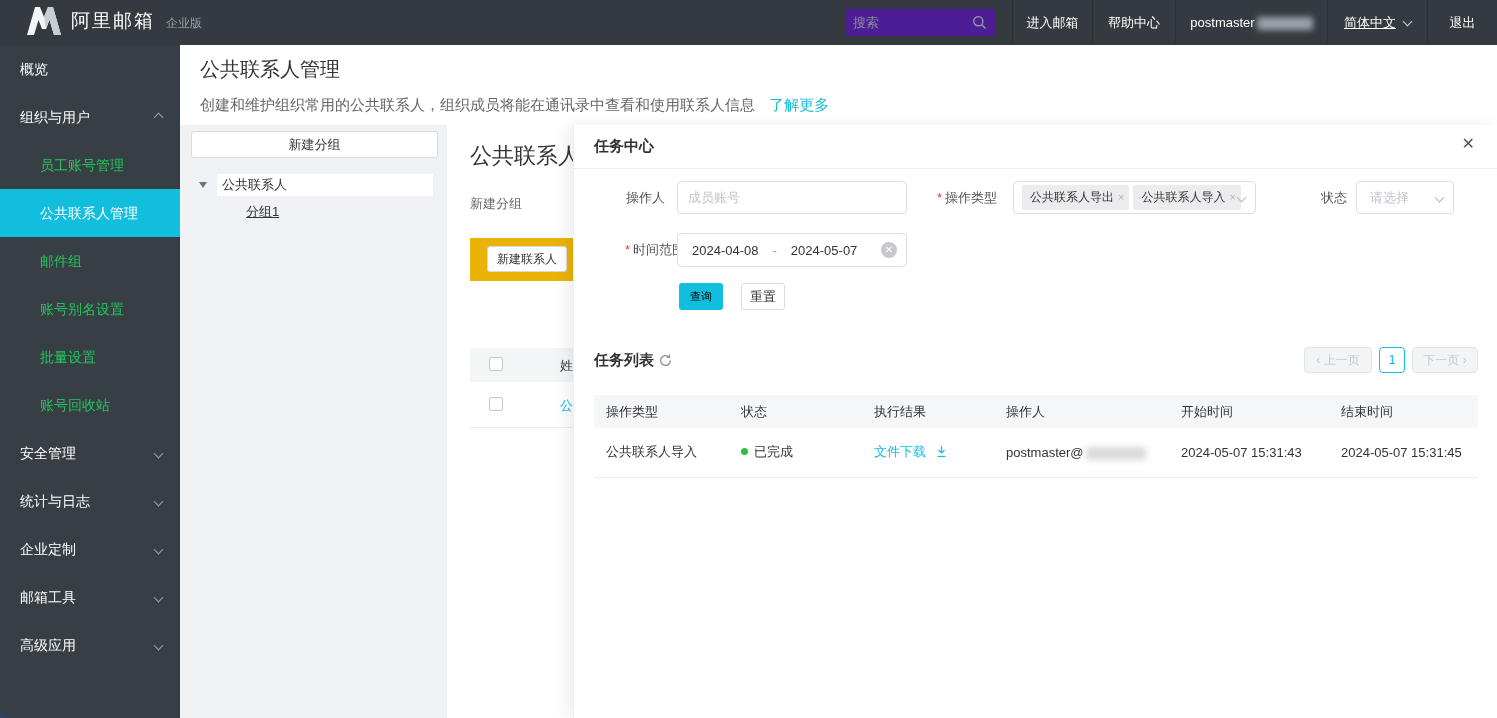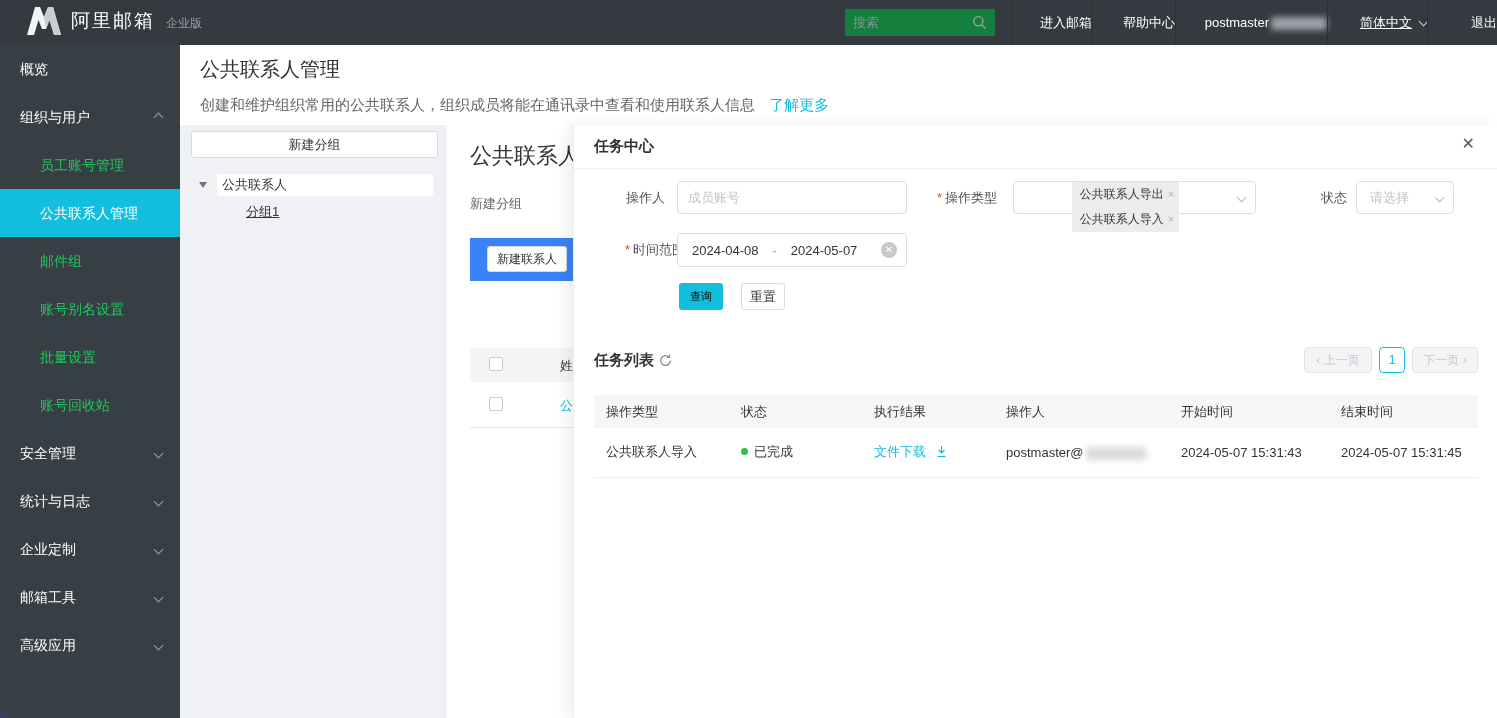--- a/index.html
+++ b/index.html
@@ -6,24 +6,24 @@
   html,body { width:100%; height:100%; }
   body { font-family:"Liberation Sans","DejaVu Sans",sans-serif; background:#fff; }
   .screen { position:relative; width:1497px; height:718px; overflow:hidden; background:#fff; }
 
   
   .topbar { position:absolute; left:0; top:0; width:1497px; height:45px; background:var(--topbar,#343a3f); z-index:5; }
   .brand { position:absolute; left:26px; top:6px; display:flex; align-items:center; }
   .logo-m { width:36px; height:30px; margin-right:9px; }
   .brand-name { color:#fff; font-size:19px; letter-spacing:2px; font-weight:500; }
   .brand-ed { color:#9aa0a5; font-size:12px; margin-left:11px; margin-top:4px; }
-  .tb-search { position:absolute; left:845px; top:9px; width:150px; height:27px; background:#15803d; border-radius:2px; display:flex; align-items:center; padding:0 8px; }
+  .tb-search { position:absolute; left:845px; top:9px; width:150px; height:27px; background:#4c1d95; border-radius:2px; display:flex; align-items:center; padding:0 8px; }
   .tb-search input { flex:1; background:transparent; border:none; outline:none; color:#cdd2d6; font-size:13px; width:100px; }
   .tb-search input::placeholder { color:#8b9196; }
-  .tb-cell { position:absolute; top:0; height:45px; line-height:45px; text-align:right; color:#fff; font-size:13px; border-left:1px solid #2b3035; cursor:pointer; }
+  .tb-cell { position:absolute; top:0; height:45px; line-height:45px; text-align:center; color:#fff; font-size:13px; border-left:1px solid #2b3035; cursor:pointer; }
   .blur-blob { display:inline-block; width:56px; height:13px; border-radius:2px; vertical-align:middle; margin-left:2px; background:#aeb6bc; filter:blur(3px); opacity:.85; }
   .chev { display:inline-block; width:7px; height:7px; border-right:1.5px solid #cfd3d7; border-bottom:1.5px solid #cfd3d7; transform:rotate(45deg); vertical-align:2px; margin-left:8px; }
 
   
   .corner-accent { position:absolute; left:0; bottom:0; width:18px; height:32px; background:#33415c; z-index:1; }
   .sidebar { position:absolute; left:0; top:45px; width:180px; height:673px; background:var(--sidebar,#373e44); z-index:2; border-bottom-left-radius:14px; }
   .s-item { position:relative; height:48px; line-height:48px; color:#fff; font-size:14px; padding-left:20px; cursor:pointer; }
   .s-item.child { padding-left:40px; color:#22c55e; }
   .s-item.active { background:var(--accent,#12bedd); color:#fff; }
   .s-item .chevpos { position:absolute; right:18px; top:21px; width:7px; height:7px; border-right:1.5px solid #9aa0a5; border-bottom:1.5px solid #9aa0a5; }
@@ -40,21 +40,21 @@
   .treepanel { position:absolute; left:180px; top:125px; width:267px; height:593px; background:#eff1f4; }
   .btn-newgroup { position:absolute; left:11px; top:6px; width:247px; height:27px; background:#fff; border:1px solid #d7dade; border-radius:3px; font-size:13px; color:#333; cursor:pointer; }
   .tree-root-row { position:absolute; left:37px; top:49px; width:216px; height:22px; background:#fff; line-height:22px; font-size:13px; color:#333; padding-left:5px; cursor:pointer; }
   .tree-caret { position:absolute; left:19px; top:57px; width:0; height:0; border-left:4px solid transparent; border-right:4px solid transparent; border-top:6px solid #6d7control378; border-top:6px solid #6d7378; cursor:pointer; }
   .tree-child { position:absolute; left:66px; top:78px; font-size:13px; color:#333; cursor:pointer;text-decoration:underline; }
 
   
   .contacts { position:absolute; left:447px; top:125px; width:1050px; height:593px; background:#fff; }
   .c-title { position:absolute; left:23px; top:16px; font-size:22px; color:#333; font-weight:500; white-space:nowrap; }
   .c-note { position:absolute; left:23px; top:70px; font-size:13px; color:#666; }
-  .c-toolbar { position:absolute; left:23px; top:113px; width:130px; height:43px; background:#3b82f6; }
+  .c-toolbar { position:absolute; left:23px; top:113px; width:130px; height:43px; background:#eab308; }
   .btn-newcontact { position:absolute; left:17px; top:8px; width:80px; height:26px; background:#fff; border:1px solid #d7dade; border-radius:3px; font-size:12px; color:#333; cursor:pointer; }
   .c-thead { position:absolute; left:23px; top:223px; width:130px; height:34px; background:#f3f5f7; }
   .c-trow  { position:absolute; left:23px; top:257px; width:130px; height:46px; background:#fff; border-bottom:1px solid #e8eaed; }
   .cbx { position:absolute; width:14px; height:14px; background:#fff; border:1px solid #c6cacd; border-radius:2px; cursor:pointer; }
   .c-colname { position:absolute; left:90px; top:9px; font-size:13px; color:#333; }
   .c-rowlink { position:absolute; left:90px; top:15px; font-size:13px; color:var(--accent,#12bedd); white-space:nowrap; cursor:pointer; }
 
   
   .panel { position:absolute; left:573px; top:125px; width:924px; height:593px; background:#fff; z-index:4; box-shadow:-6px 0 14px rgba(0,0,0,.07); border-left:1px solid #eceef0; }
   .panel-h { position:absolute; left:20px; top:12px; font-size:15px; font-weight:bold; color:#333; }
@@ -164,21 +164,21 @@
 
   <div class="panel">
     <div class="panel-h">任务中心</div>
     <div class="panel-x">✕</div>
     <div class="panel-hr"></div>
 
     <div class="f-label" style="left:52px; top:56px;">操作人</div>
     <input class="f-input" style="left: 103px; top: 56px; width: 230px;" placeholder="成员账号">
 
     <div class="f-label" style="left:363px; top:56px;"><span class="req">*</span><span>操作类型</span></div>
-    <div class="selectbox" style="left:439px; top:56px; width:243px;flex-direction:column;">
+    <div class="selectbox" style="left:439px; top:56px; width:243px;">
       <span class="tag"><span>公共联系人导出</span><span class="tag-x">×</span></span>
       <span class="tag"><span>公共联系人导入</span><span class="tag-x">×</span></span>
       <span class="sel-chev"></span>
     </div>
 
     <div class="f-label" style="left:747px; top:56px;">状态</div>
     <div class="selectbox" style="left:782px; top:56px; width:98px;">
       <span class="placeholder-text">请选择</span>
       <span class="sel-chev"></span>
     </div>

